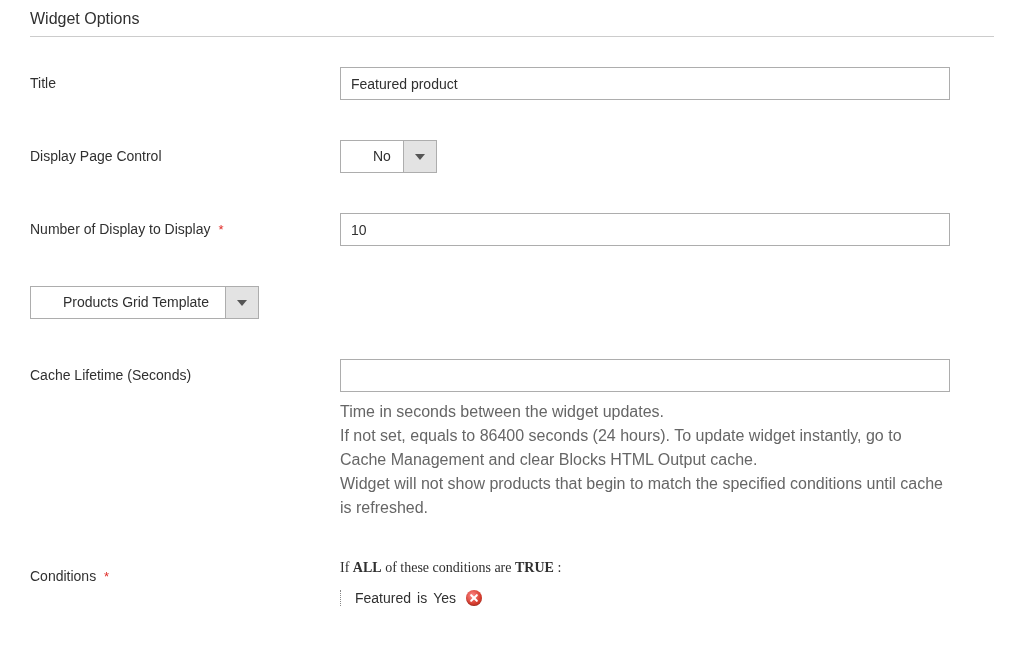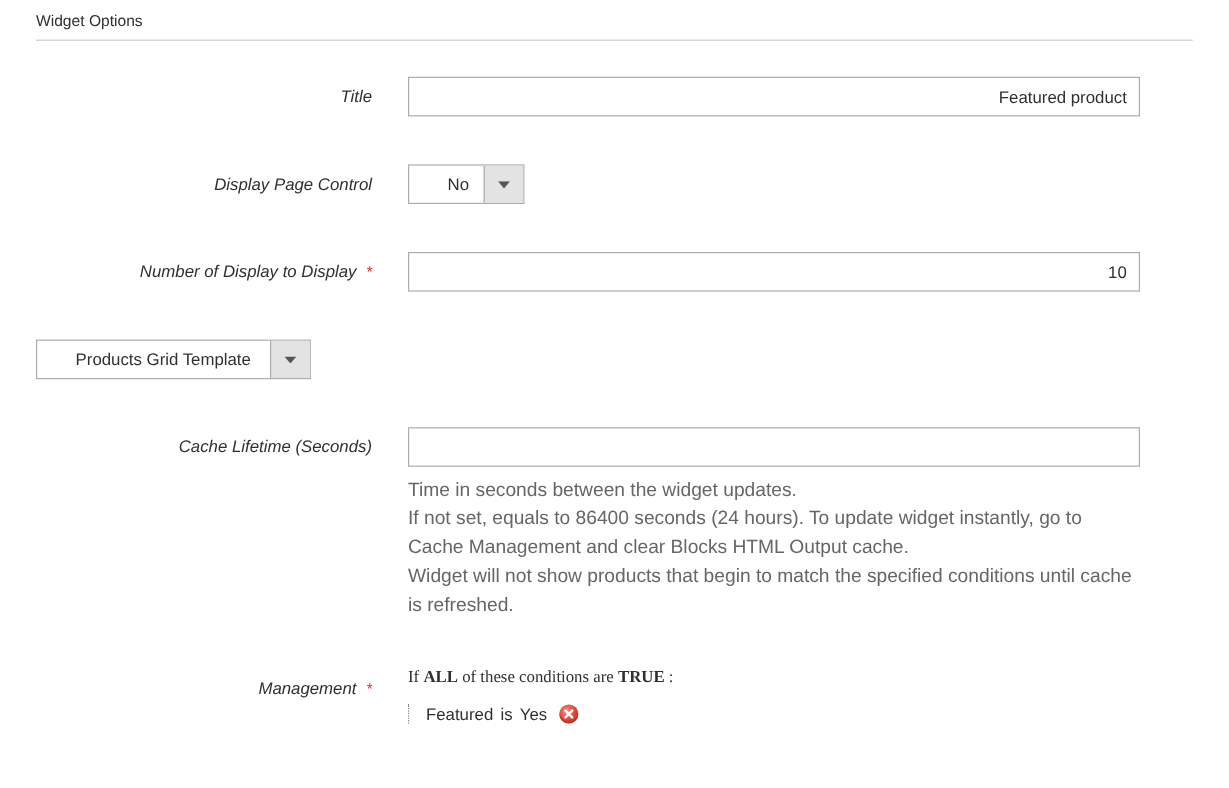--- a/index.html
+++ b/index.html
@@ -5,60 +5,58 @@
     * { box-sizing: border-box; margin: 0; padding: 0; }
     body {
       font-family: 'Helvetica Neue', Helvetica, Arial, sans-serif;
       font-size: 14px;
       color: #41362f;
       background: #fff;
       padding: 10px 30px;
       width: 1024px;
     }
     .section-title {
-      font-size: 13px;
+      font-size: 16px;
       font-weight: 400;
       color: #303030;
       margin-bottom: 30px;
       border-bottom: 1px solid #ccc;
       padding-bottom: 8px;
     }
     .field-row {
       display: flex;
       align-items: flex-start;
       margin-bottom: 40px;
     }
     .field-label {
       width: 310px;
-      text-align: right;
+      text-align: left;
       padding-right: 30px;
       padding-top: 8px;
       font-size: 14px;
       color: #303030;
       flex-shrink: 0;
-      font-style: italic;
     }
     .required-mark {
       color: #e02b27;
       font-size: 13px;
       margin-left: 4px;
     }
     .field-control {
       flex: 1;
       max-width: 610px;
     }
     .text-input {
       width: 100%;
       height: 33px;
       padding: 2px 10px;
       border: 1px solid #adadad;
       font-size: 14px;
       color: #303030;
       background: #fff;
-      text-align: right;
     }
     .select-wrapper {
       display: inline-flex;
       border: 1px solid #adadad;
       background: #fff;
       height: 33px;
       padding-left: 20px;
     }
     .select-label {
       padding: 7px 12px;
@@ -208,21 +206,21 @@
     <div class="helper-text">
       <div>Time in seconds between the widget updates.</div>
       <div>If not set, equals to 86400 seconds (24 hours). To update widget instantly, go to Cache Management and clear Blocks HTML Output cache.</div>
       <div>Widget will not show products that begin to match the specified conditions until cache is refreshed.</div>
     </div>
   </div>
 </div>
 
 <div class="field-row" style="margin-bottom:10px;">
   <div class="field-label">
-    <span>Management</span>
+    <span>Conditions</span>
     <span class="required-mark">*</span>
   </div>
   <div class="field-control">
     <div class="cond-line-root">
       <span>If</span>
       <span class="bold">ALL</span>
       <span>of these conditions are</span>
       <span class="bold">TRUE</span>
       <span>:</span>
     </div>

